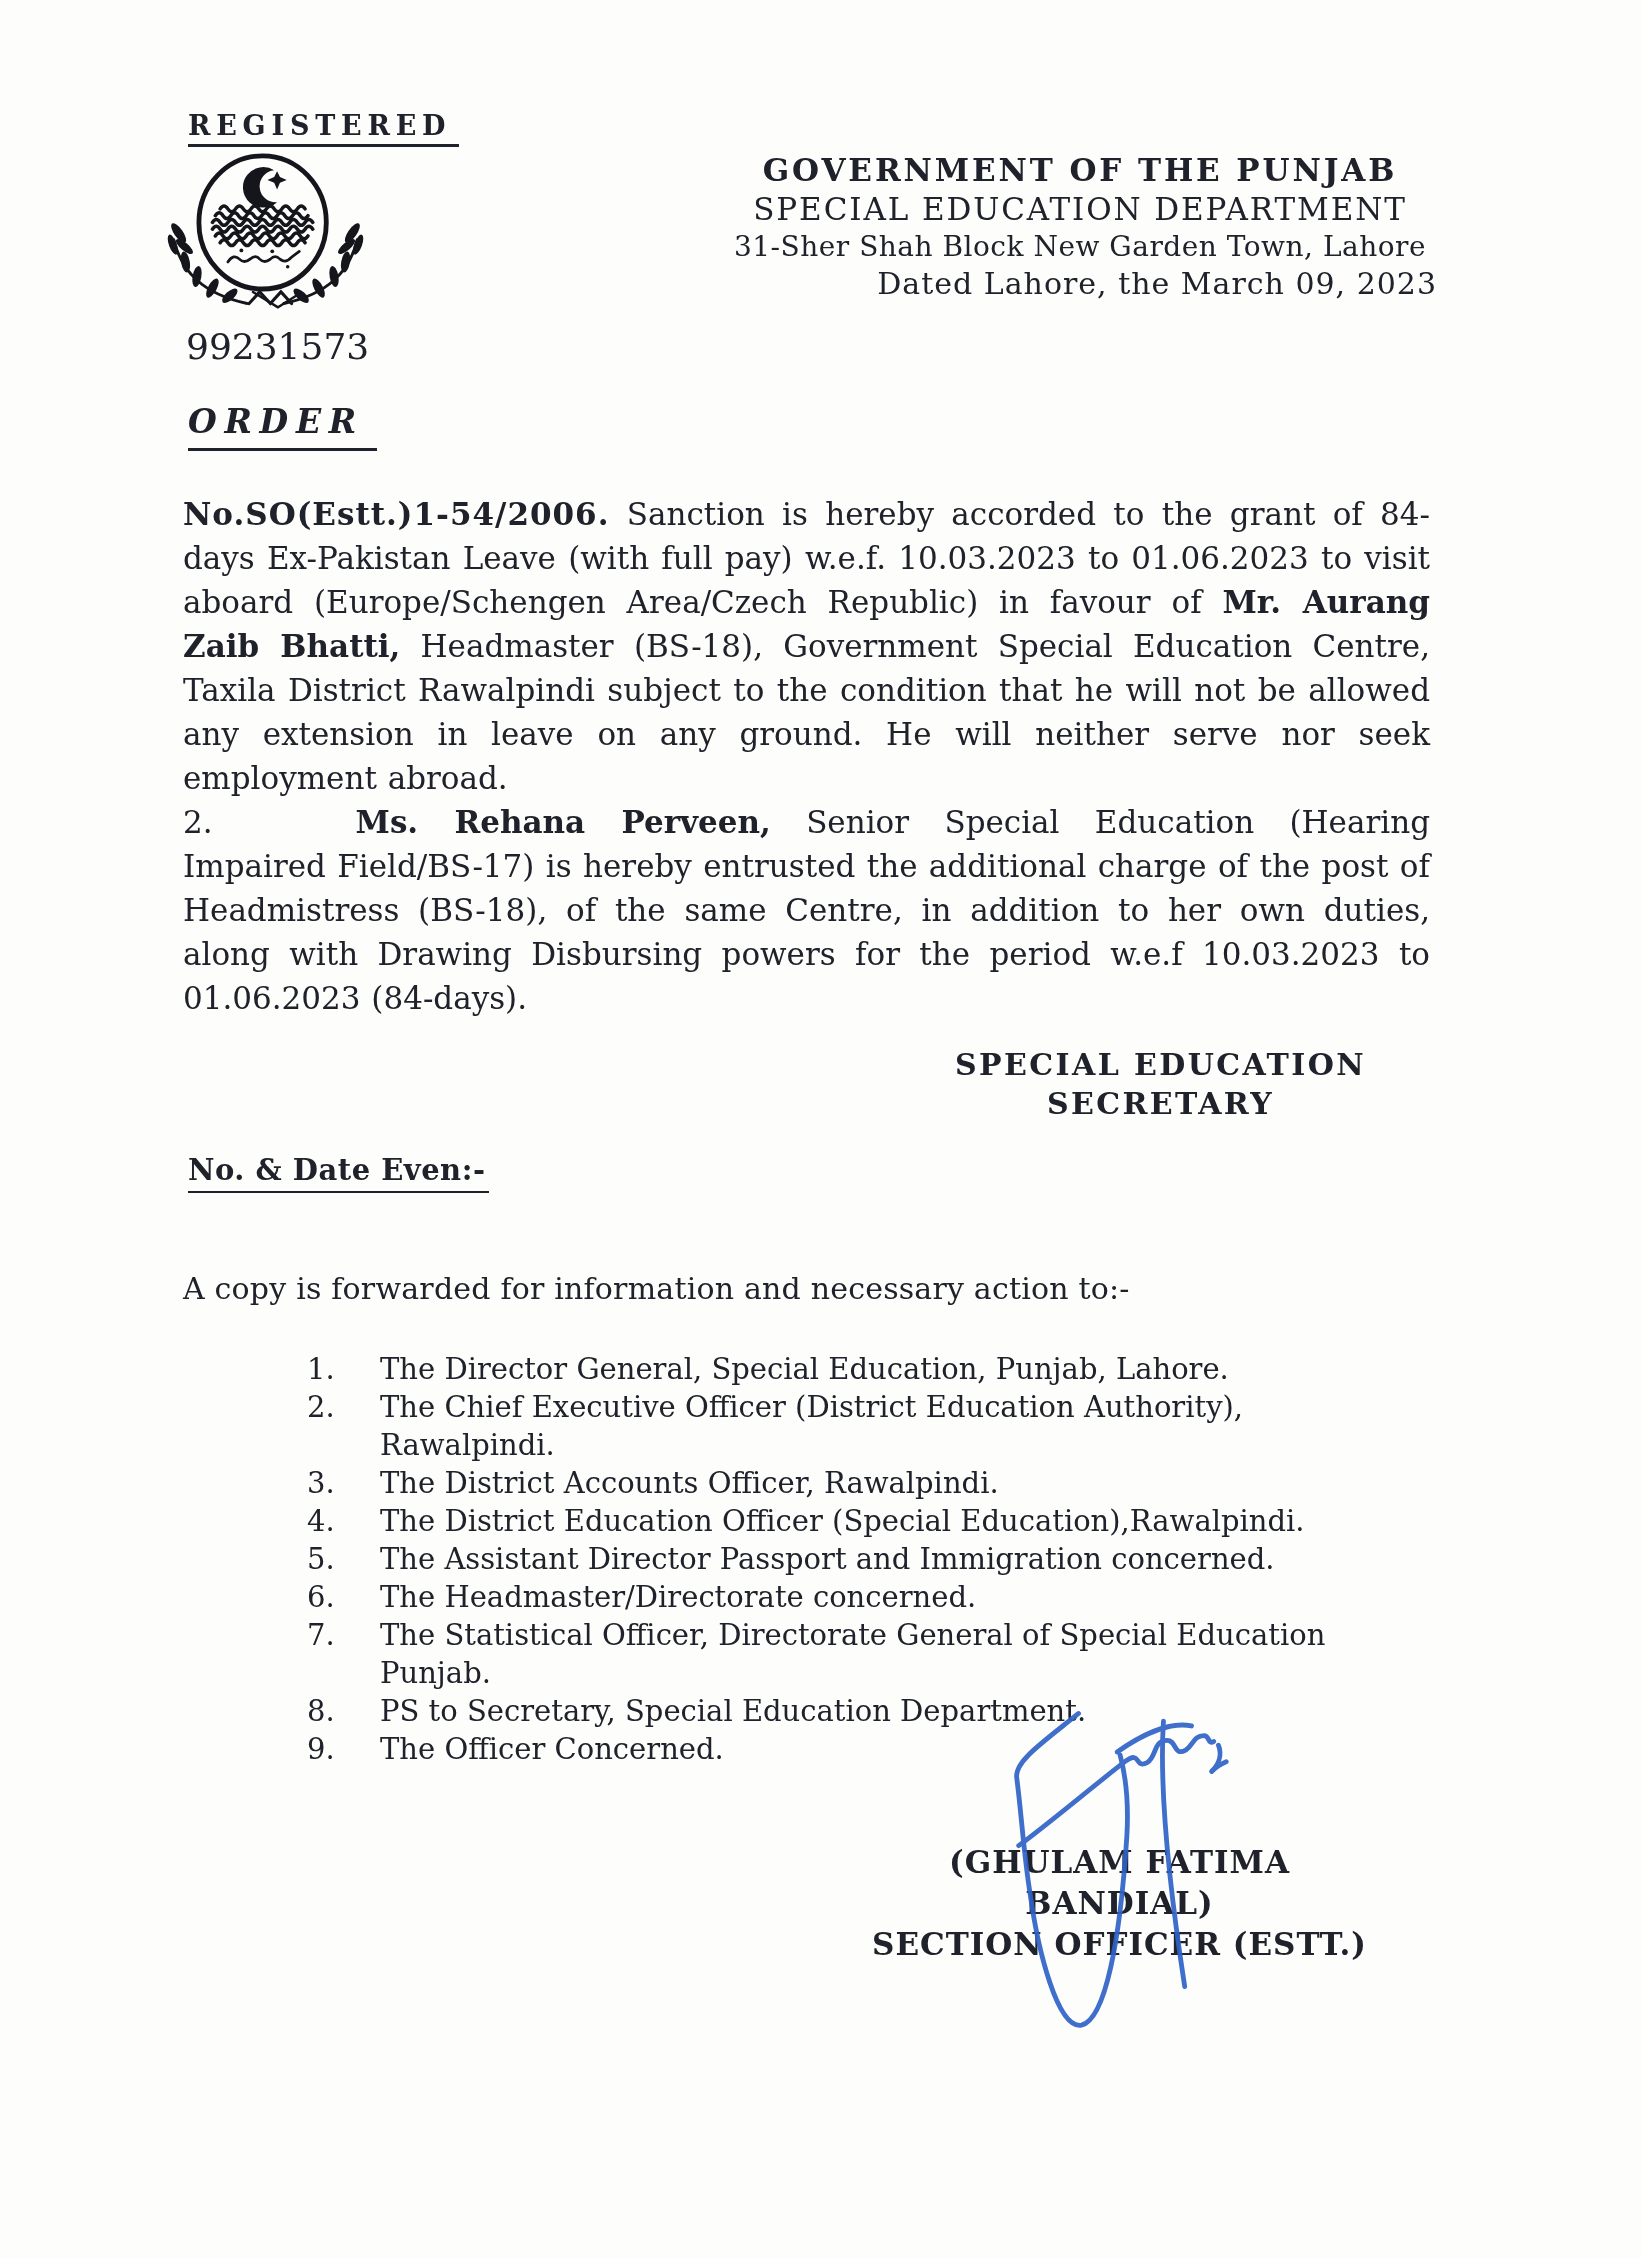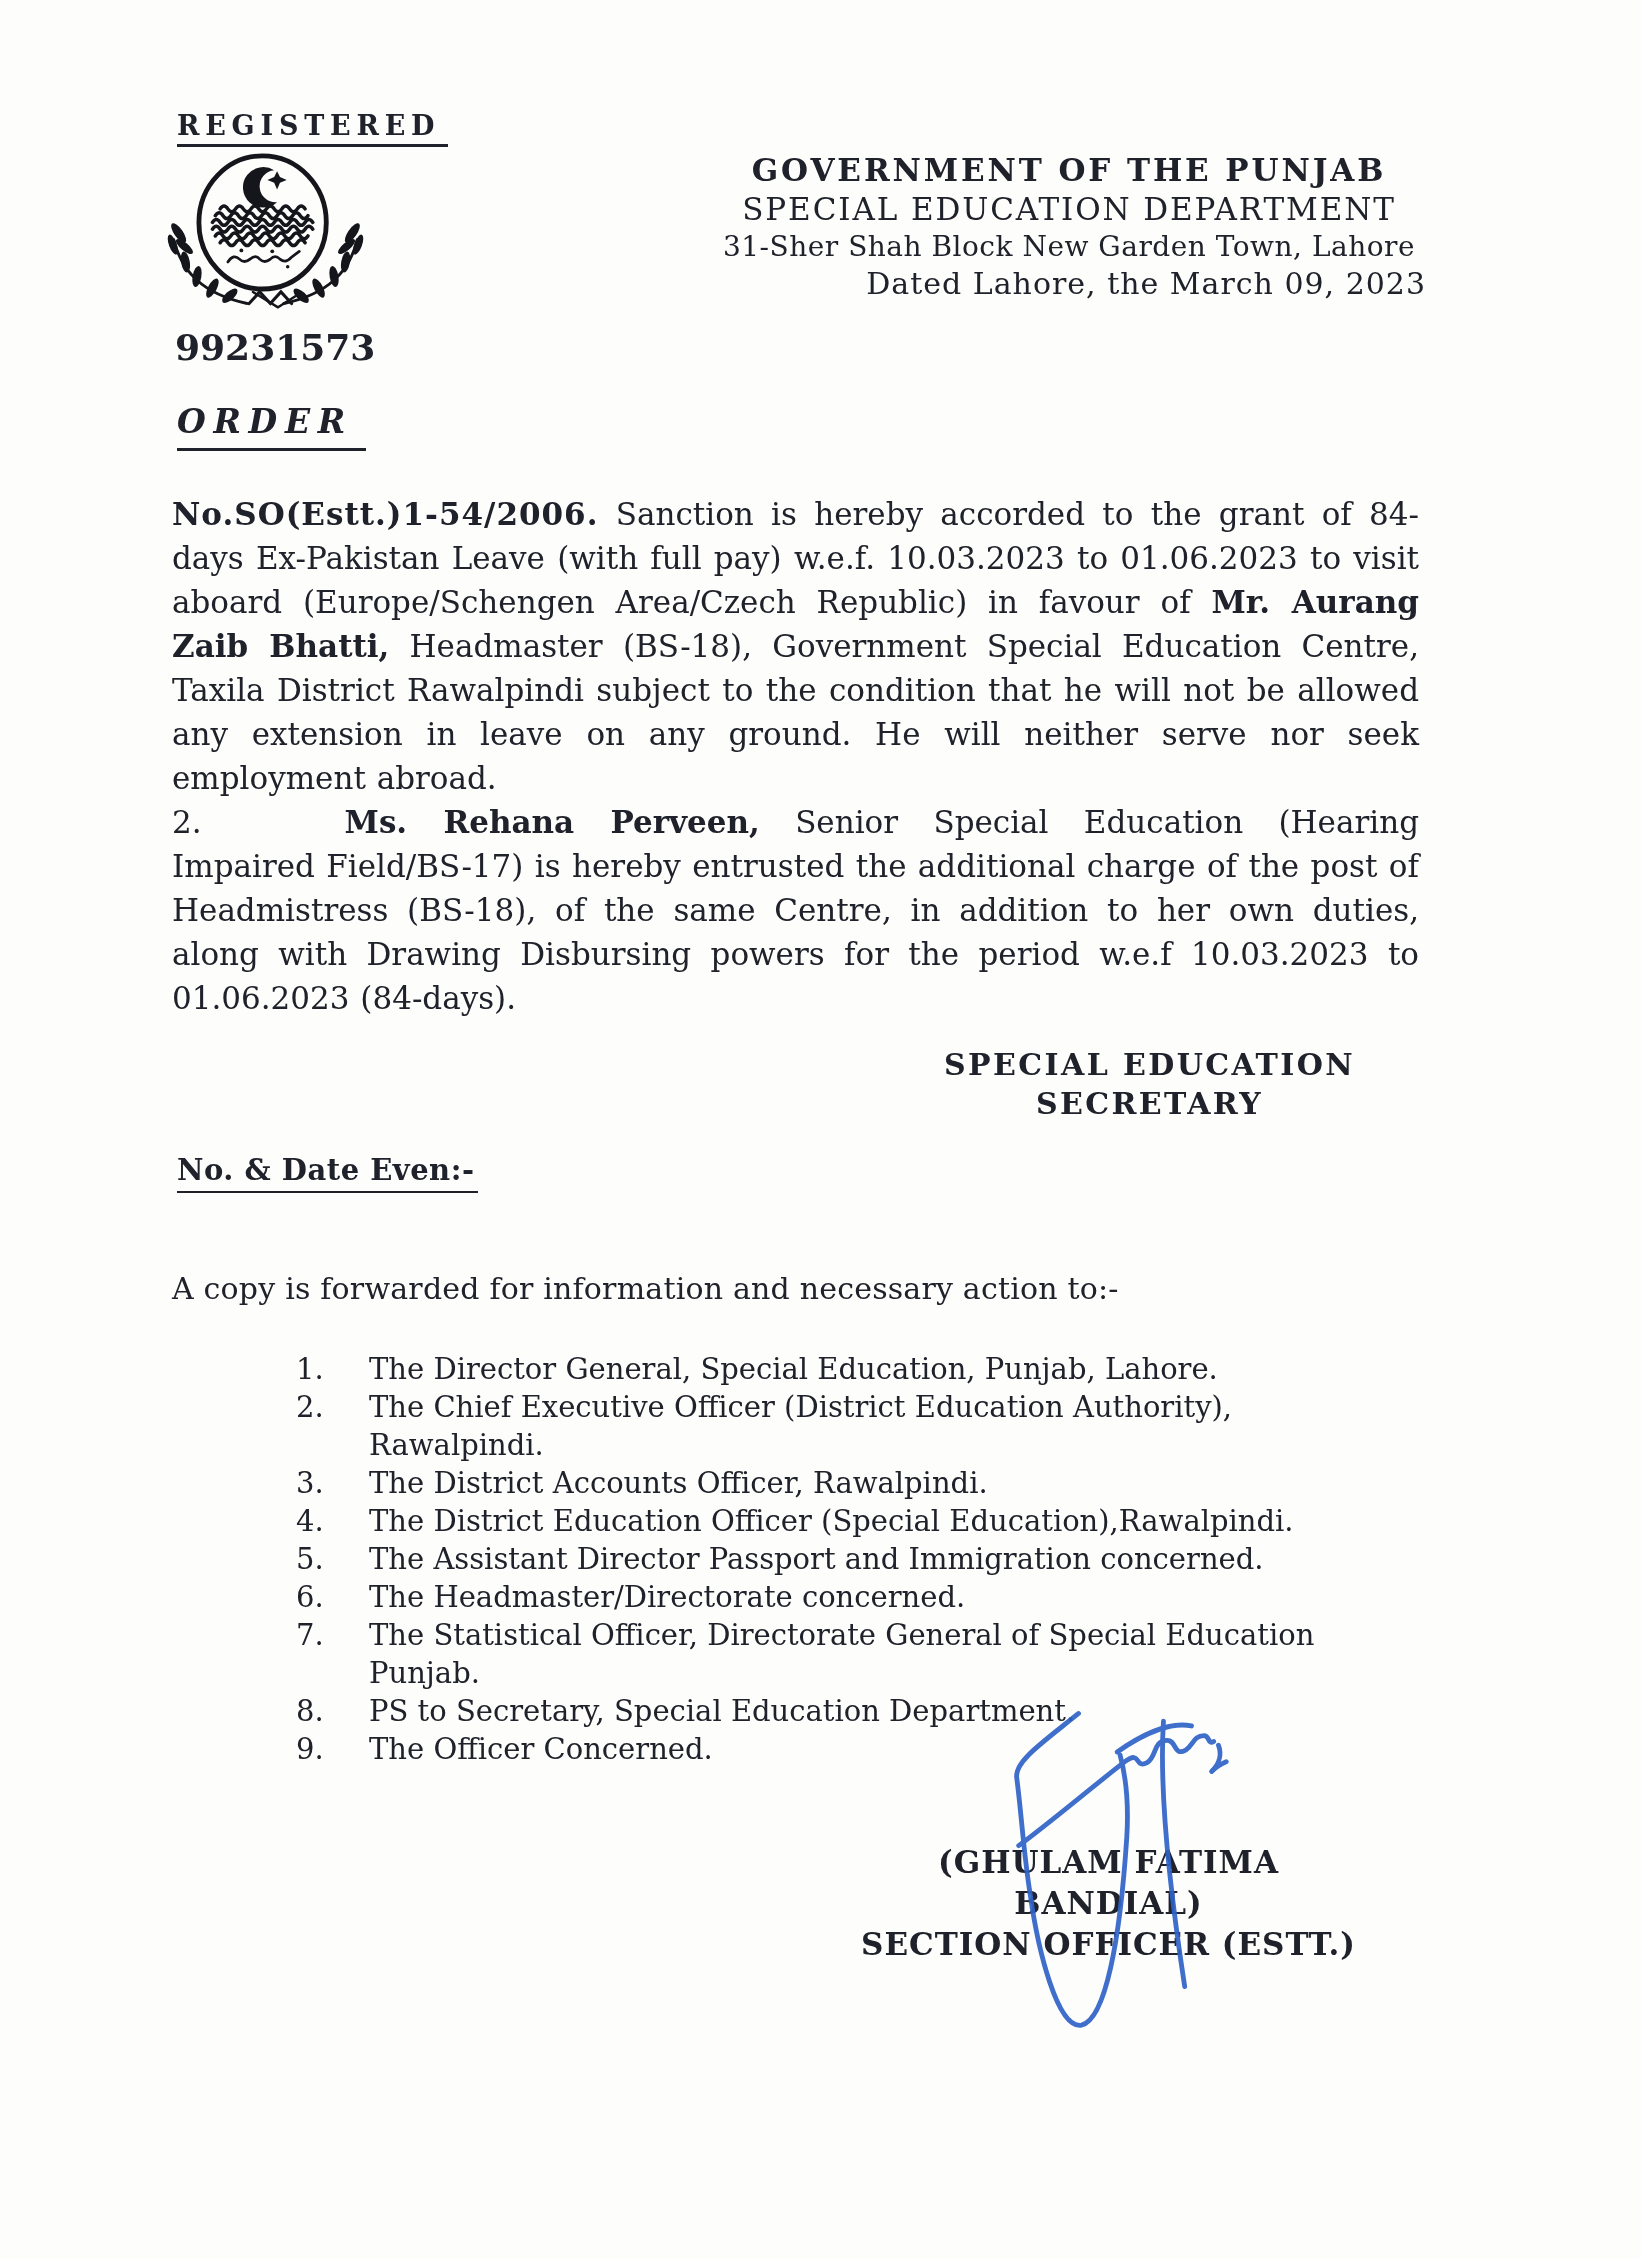--- a/index.html
+++ b/index.html
@@ -5,32 +5,32 @@
   * { margin: 0; padding: 0; box-sizing: border-box; }
   html, body { background: #e8e8e8; }
   body { width: 1641px; height: 2259px; position: relative; }
   .page {
     position: absolute; left: 0; top: 0; width: 1641px; height: 2259px;
     background: #fdfdfb;
     color: #20222b;
     font-family: "DejaVu Serif", "Liberation Serif", serif;
     overflow: hidden;
   }
-  .abs { position: absolute; }
+  .abs { position: absolute; margin-left: 11px; }
 
   
   .registered {
     left: 177px; top: 110px;
     font-size: 27px; font-weight: bold; letter-spacing: 5.8px;
     border-bottom: 3.9px solid #20222b; padding: 0 7.7px 2.9px 0;
   }
   .emblem { left: 164px; top: 151px; }
   .regnum {
     left: 175px; top: 326px;
-    font-size: 36px; font-weight: bold; letter-spacing: 0px;
+    font-size: 36px; font-weight: normal; letter-spacing: 0px;
   }
 
   
   .letterhead { left: 712px; top: 151px; width: 714px; text-align: center; }
   .lh-gov  { font-size: 31px; font-weight: bold; letter-spacing: 2.9px; line-height: 39px; }
   .lh-dept { font-size: 31px; font-weight: normal; letter-spacing: 1.9px; line-height: 39px; }
   .lh-addr { font-size: 28px; letter-spacing: 0.5px; line-height: 36px; }
   .lh-date { font-size: 30px; letter-spacing: 1px; line-height: 37px; text-align: right; }
 
   

